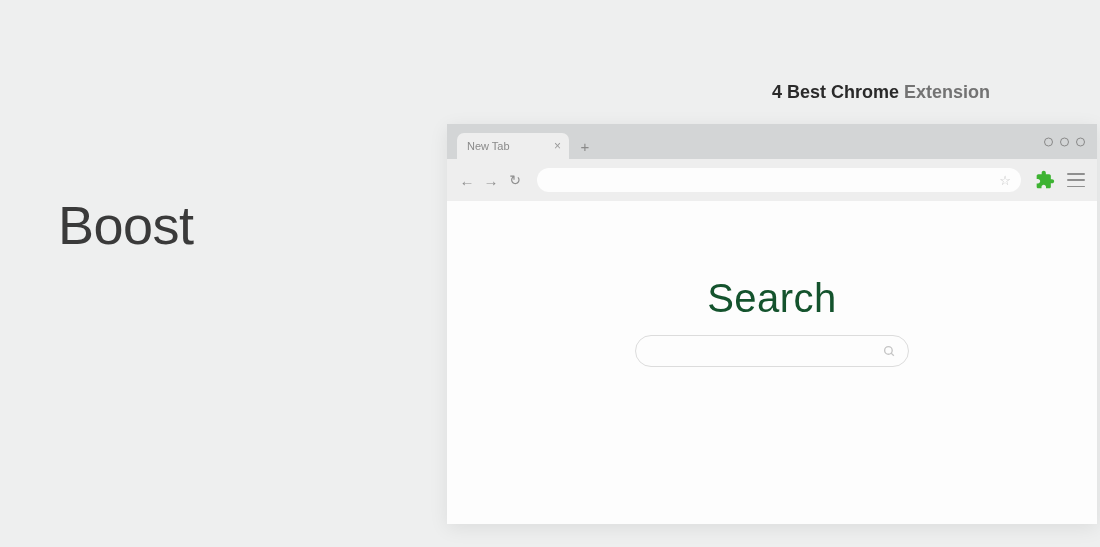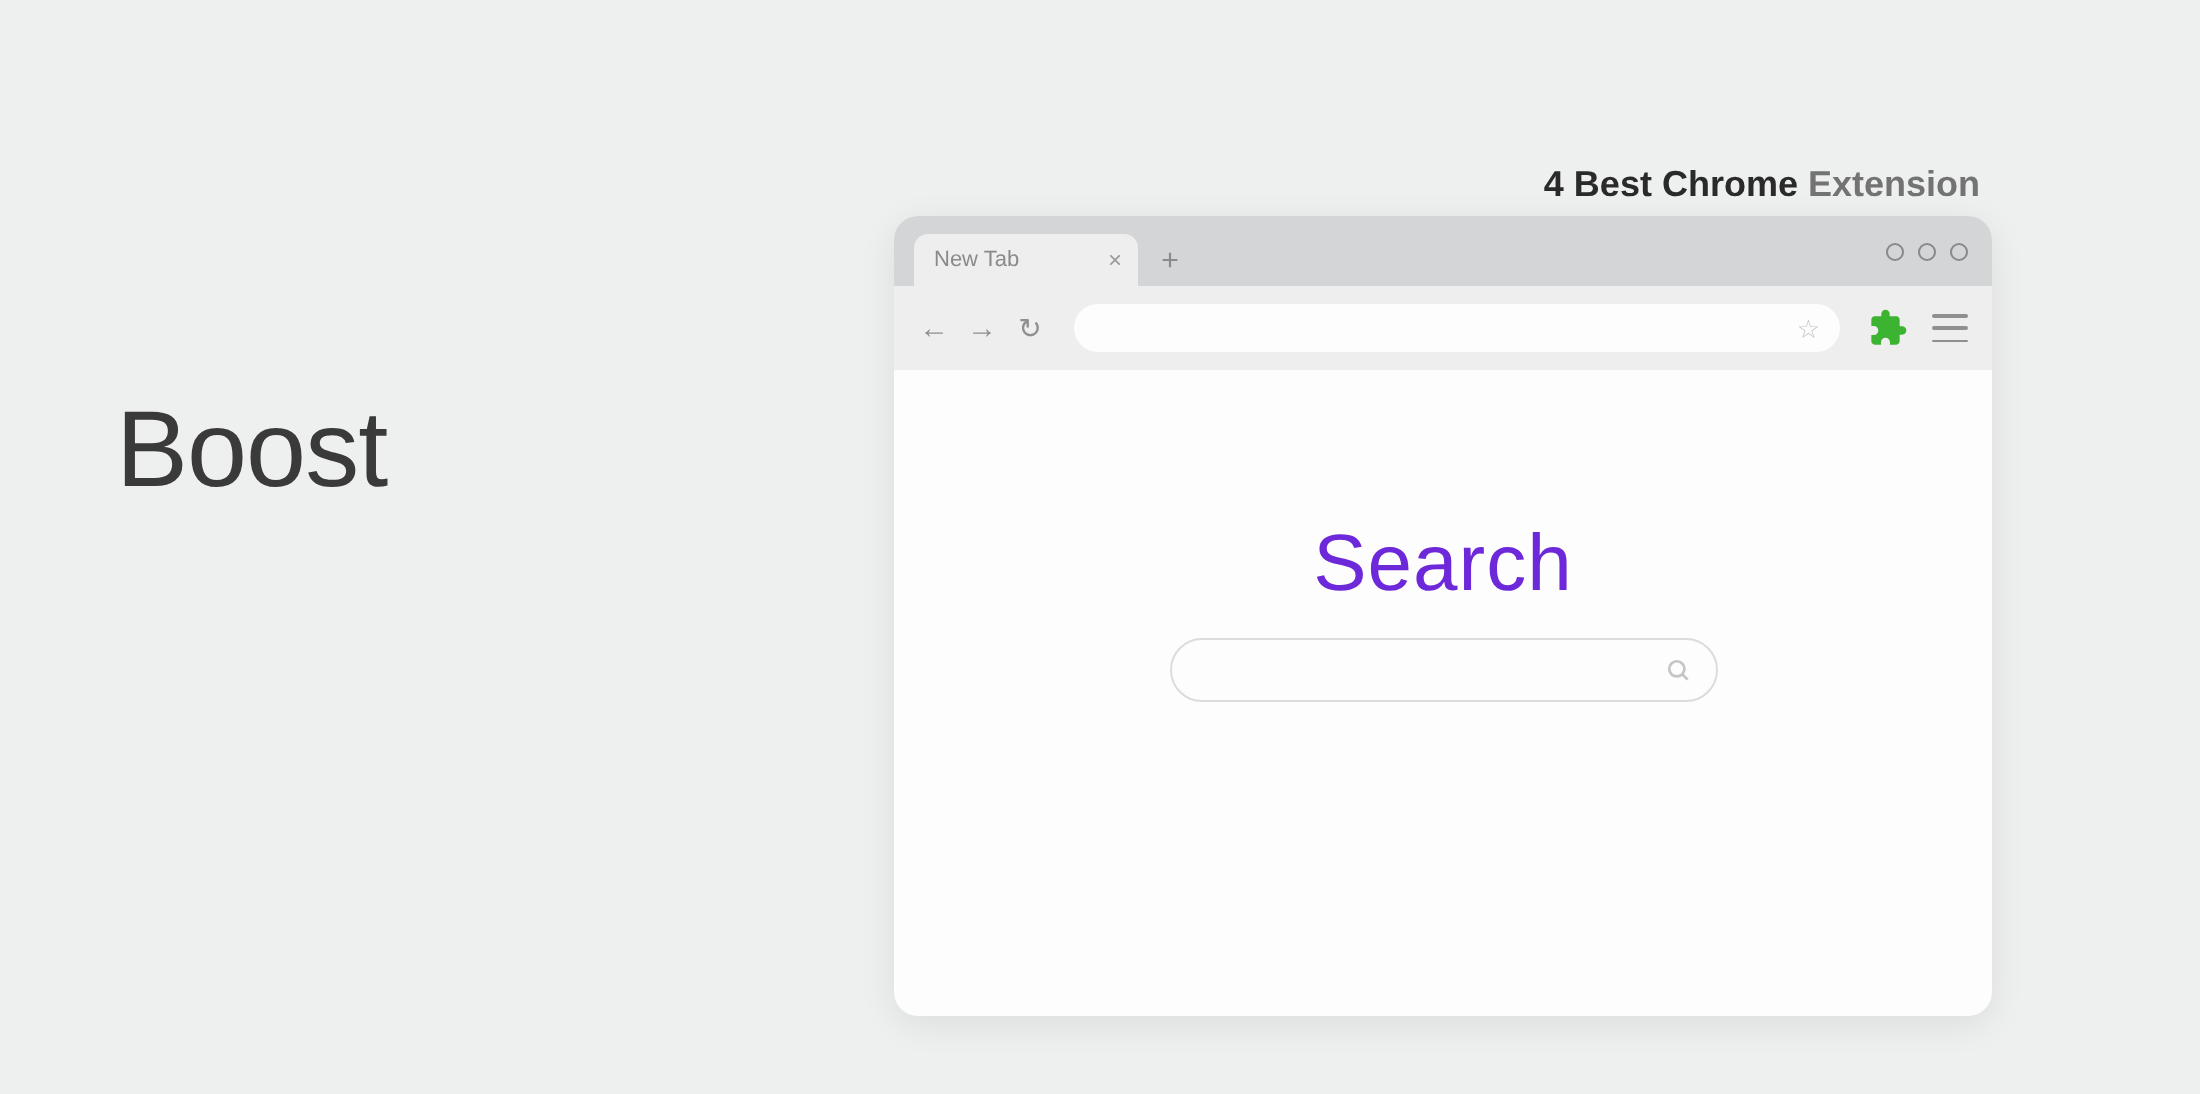--- a/index.html
+++ b/index.html
@@ -40,25 +40,25 @@
     .hero-text .line {
       display: block;
     }
     .hero-text .accent {
       color: #3db332;
       font-weight: 700;
     }
     .browser-window {
       position: absolute;
       left: 447px;
-      top: 108px;
-      width: 549px;
+      top: 124px;
+      width: 650px;
       height: 400px;
       background: #fdfdfd;
-      border-radius: 12px;
+      border-radius: 0;
       box-shadow: 0 4px 18px rgba(0,0,0,0.08);
       overflow: hidden;
     }
     .tab-strip {
       height: 35px;
       background: #d3d5d6;
       display: flex;
       align-items: flex-end;
       padding-left: 10px;
       position: relative;
@@ -172,21 +172,21 @@
       border-radius: 1px;
     }
     .content-area {
       padding-top: 75px;
       display: flex;
       flex-direction: column;
       align-items: center;
     }
     .search-label {
       font-size: 40px;
-      color: #6d28d9;
+      color: #14532d;
       font-weight: 300;
       letter-spacing: 0.5px;
       margin-bottom: 14px;
     }
     .search-box {
       width: 274px;
       height: 32px;
       border: 1.5px solid #dcdcdc;
       border-radius: 16px;
       background: #fdfdfd;

